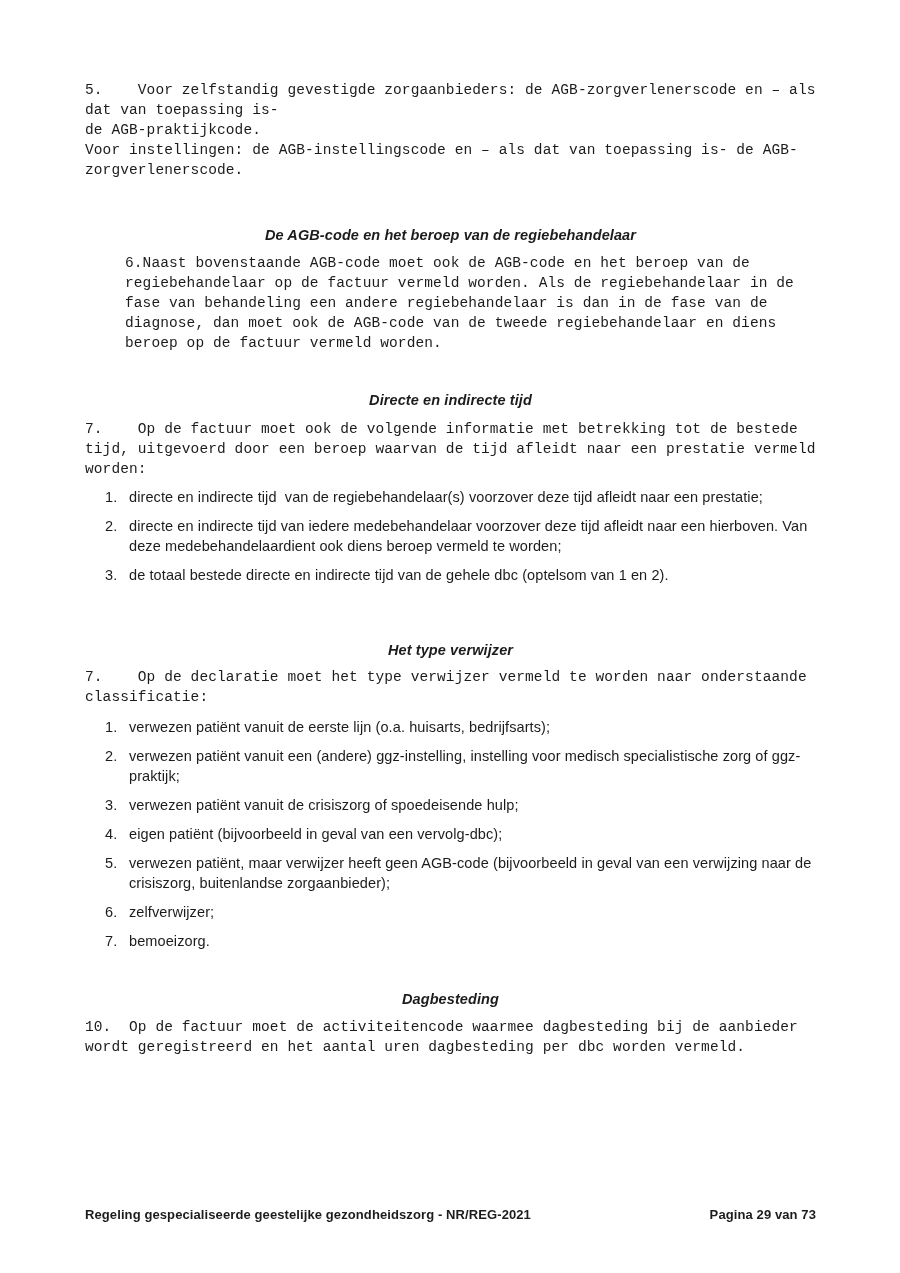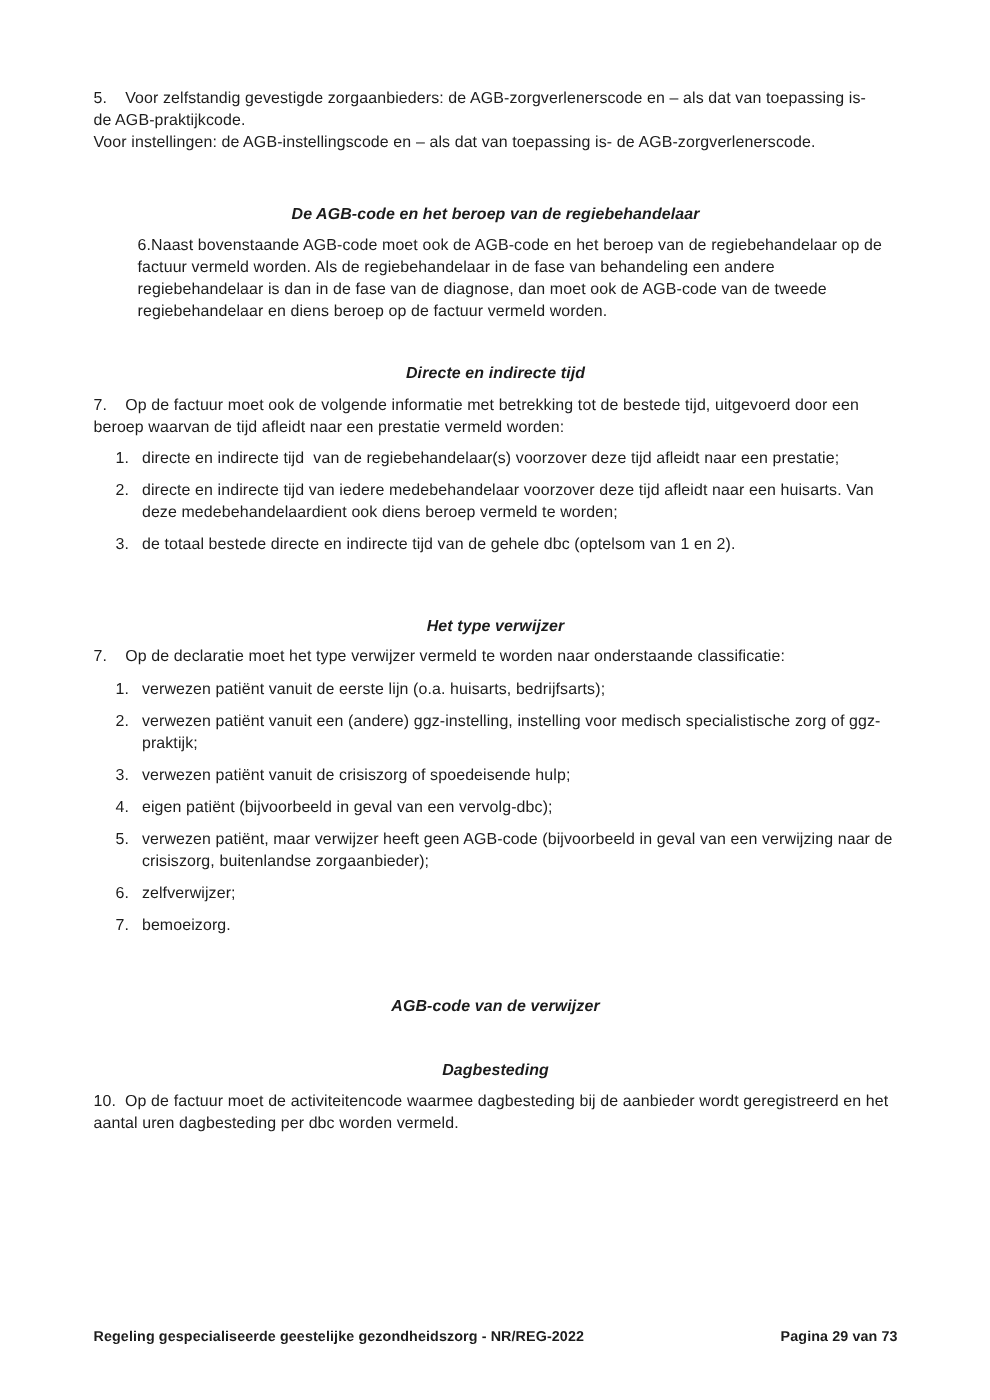--- a/index.html
+++ b/index.html
@@ -15,20 +15,21 @@
   .page {
     position: absolute;
     inset: 0;
     padding: 80px 84px 0 85px;
   }
   .para {
     font-size: 14.5px;
     line-height: 20px;
     white-space: pre-wrap;
     letter-spacing: 0.1px;
+    font-family: Liberation Mono, monospace;
   }
   .heading {
     font-size: 14.5px;
     line-height: 20px;
     font-style: italic;
     letter-spacing: 0.1px;
     text-align: center;
   }
   .list { list-style: none; }
   .li {
@@ -71,21 +72,21 @@
 
   <p class="para" style="margin-top:9px;">7.    Op de factuur moet ook de volgende informatie met betrekking tot de bestede tijd, uitgevoerd door een beroep waarvan de tijd afleidt naar een prestatie vermeld worden:</p>
 
   <div class="list" style="margin-top:8px;">
     <div class="li">
       <span class="num">1.</span>
       <span class="txt">directe en indirecte tijd  van de regiebehandelaar(s) voorzover deze tijd afleidt naar een prestatie;</span>
     </div>
     <div class="li">
       <span class="num">2.</span>
-      <span class="txt">directe en indirecte tijd van iedere medebehandelaar voorzover deze tijd afleidt naar een huisarts. Van deze medebehandelaardient ook diens beroep vermeld te worden;</span>
+      <span class="txt">directe en indirecte tijd van iedere medebehandelaar voorzover deze tijd afleidt naar een hierboven. Van deze medebehandelaardient ook diens beroep vermeld te worden;</span>
     </div>
     <div class="li">
       <span class="num">3.</span>
       <span class="txt">de totaal bestede directe en indirecte tijd van de gehele dbc (optelsom van 1 en 2).</span>
     </div>
   </div>
 
   <h3 class="heading" style="margin-top:55px;">Het type verwijzer</h3>
 
   <p class="para" style="margin-top:7px;">7.    Op de declaratie moet het type verwijzer vermeld te worden naar onderstaande classificatie:</p>
@@ -114,26 +115,25 @@
     <div class="li">
       <span class="num">6.</span>
       <span class="txt">zelfverwijzer;</span>
     </div>
     <div class="li">
       <span class="num">7.</span>
       <span class="txt">bemoeizorg.</span>
     </div>
   </div>
 
-  <h3 class="heading" style="margin-top:54px;">AGB-code van de verwijzer</h3>
 
 
   <h3 class="heading" style="margin-top:38px;">Dagbesteding</h3>
 
   <p class="para" style="margin-top:8px;">10.  Op de factuur moet de activiteitencode waarmee dagbesteding bij de aanbieder wordt geregistreerd en het aantal uren dagbesteding per dbc worden vermeld.</p>
 
 
 </div>
 
 <div class="footer">
-  <span>Regeling gespecialiseerde geestelijke gezondheidszorg - NR/REG-2022</span>
+  <span>Regeling gespecialiseerde geestelijke gezondheidszorg - NR/REG-2021</span>
   <span>Pagina 29 van 73</span>
 </div>
 
 </body></html>

